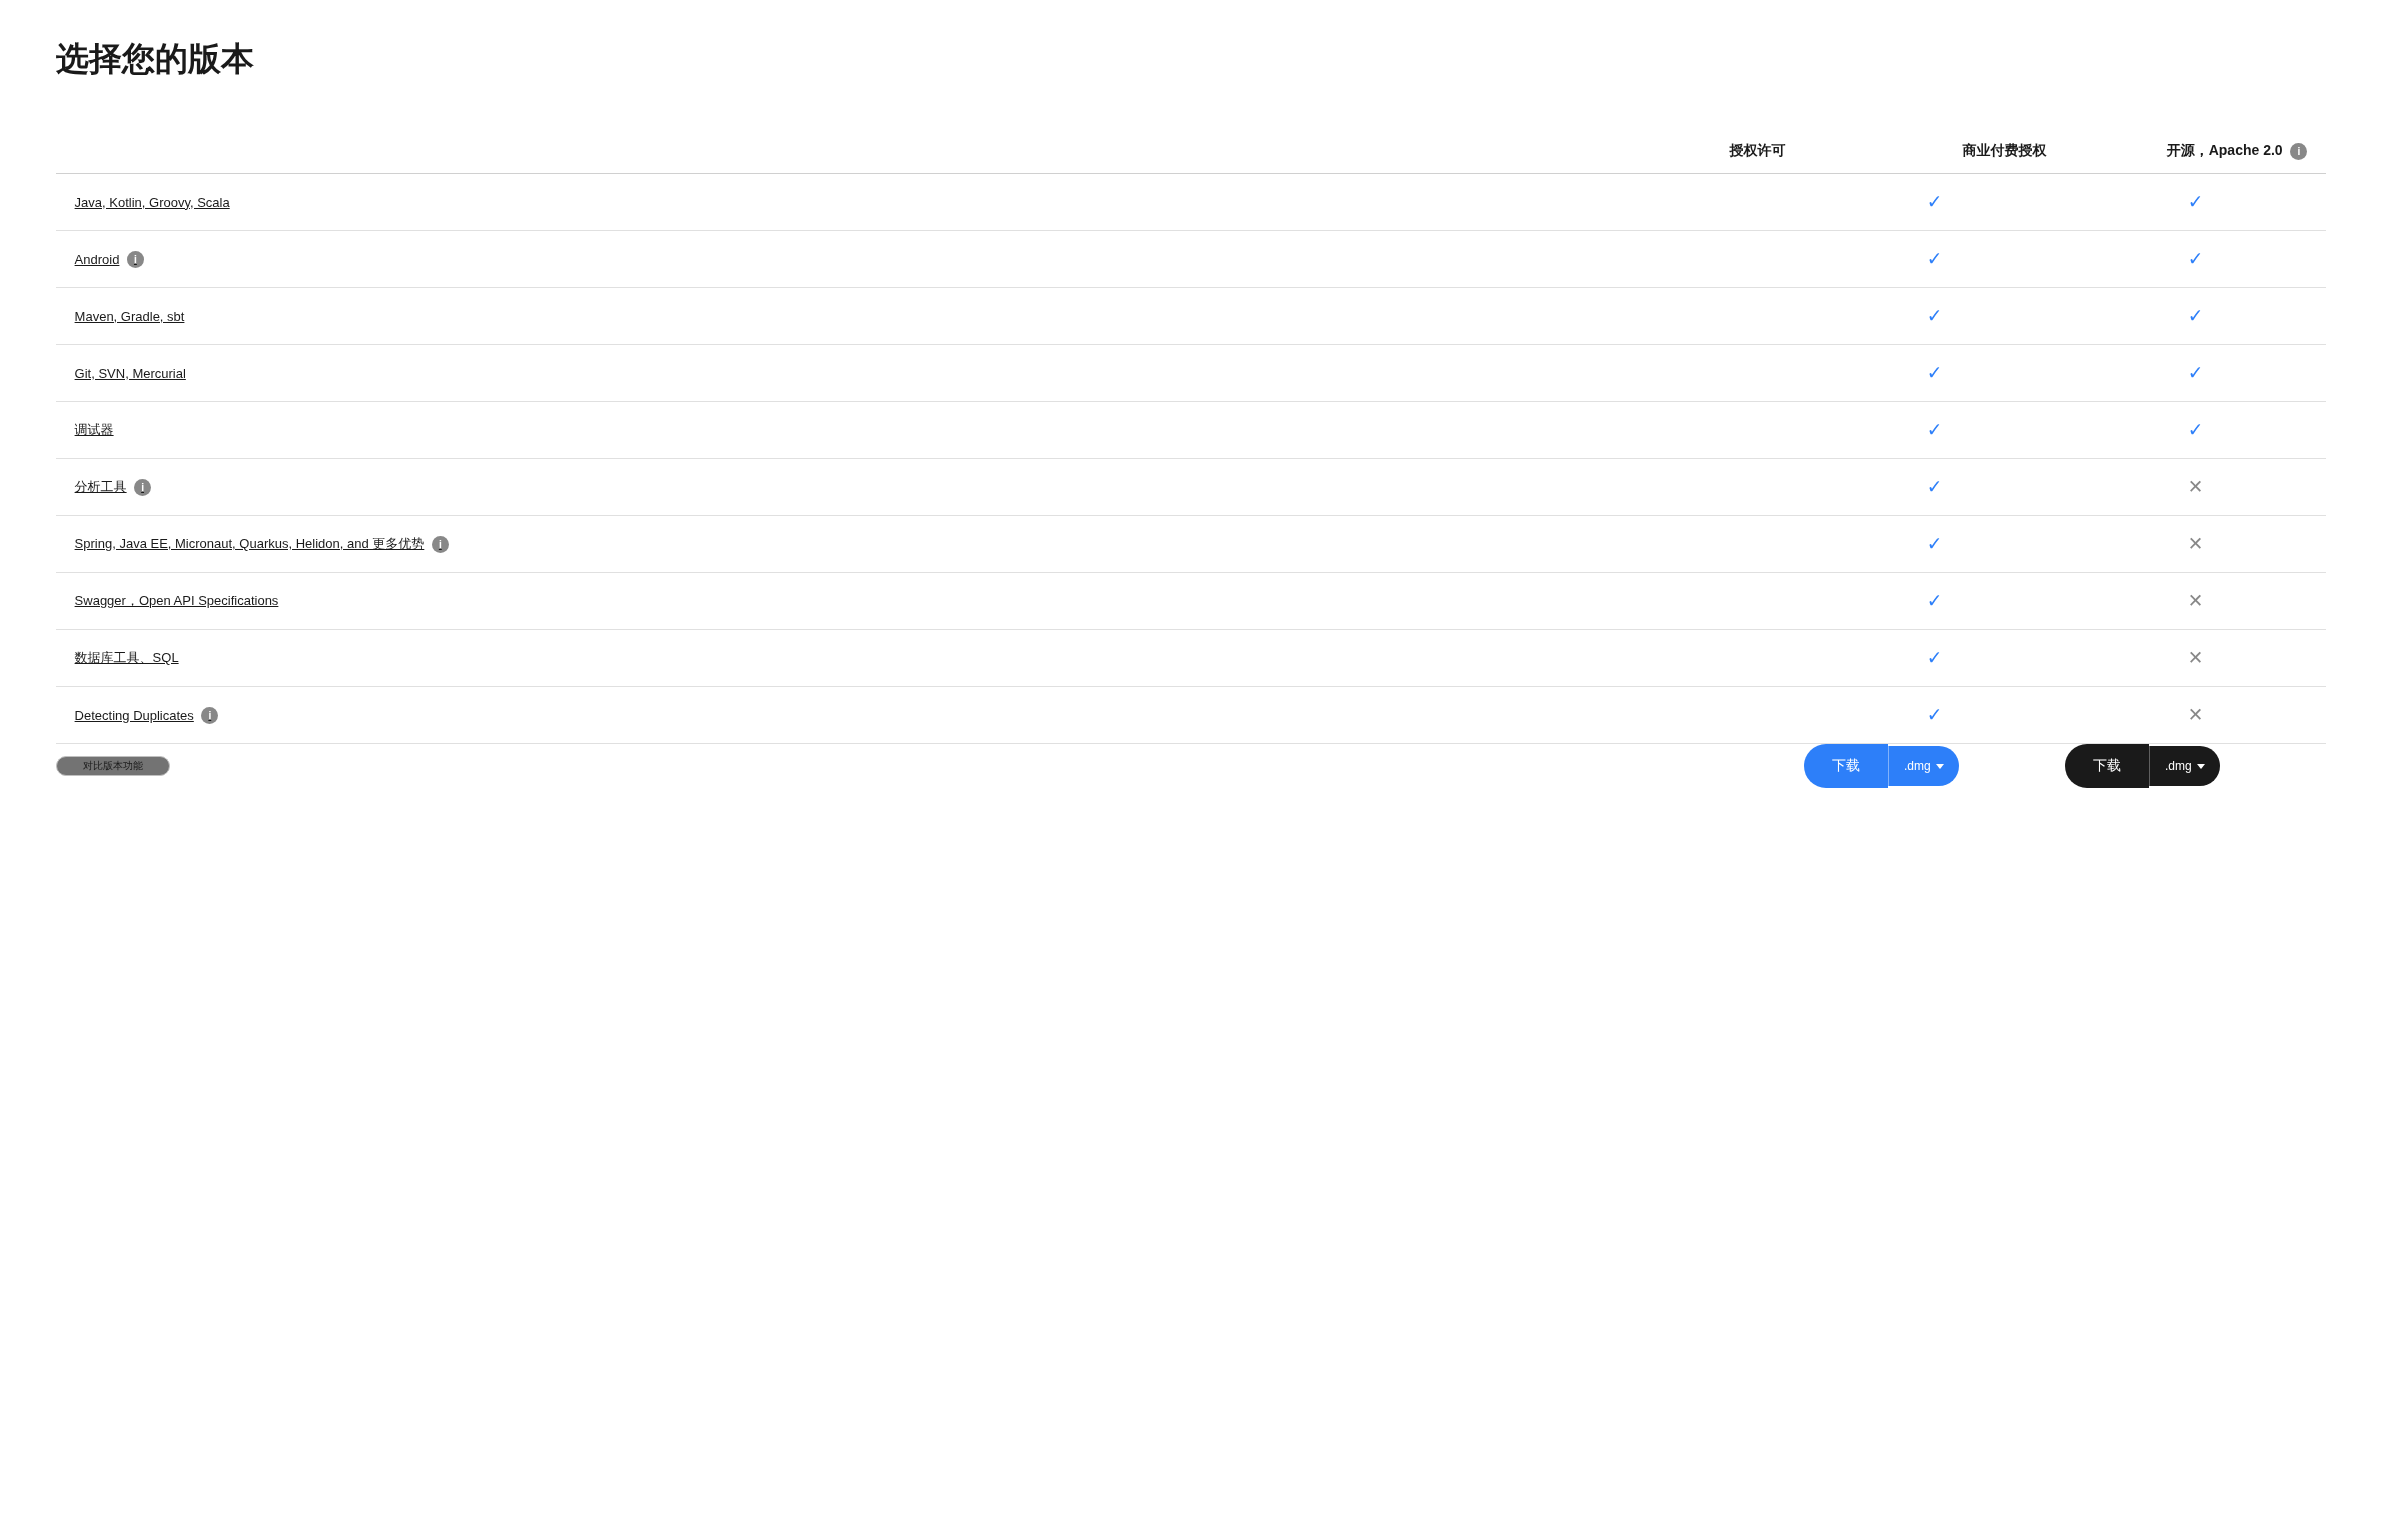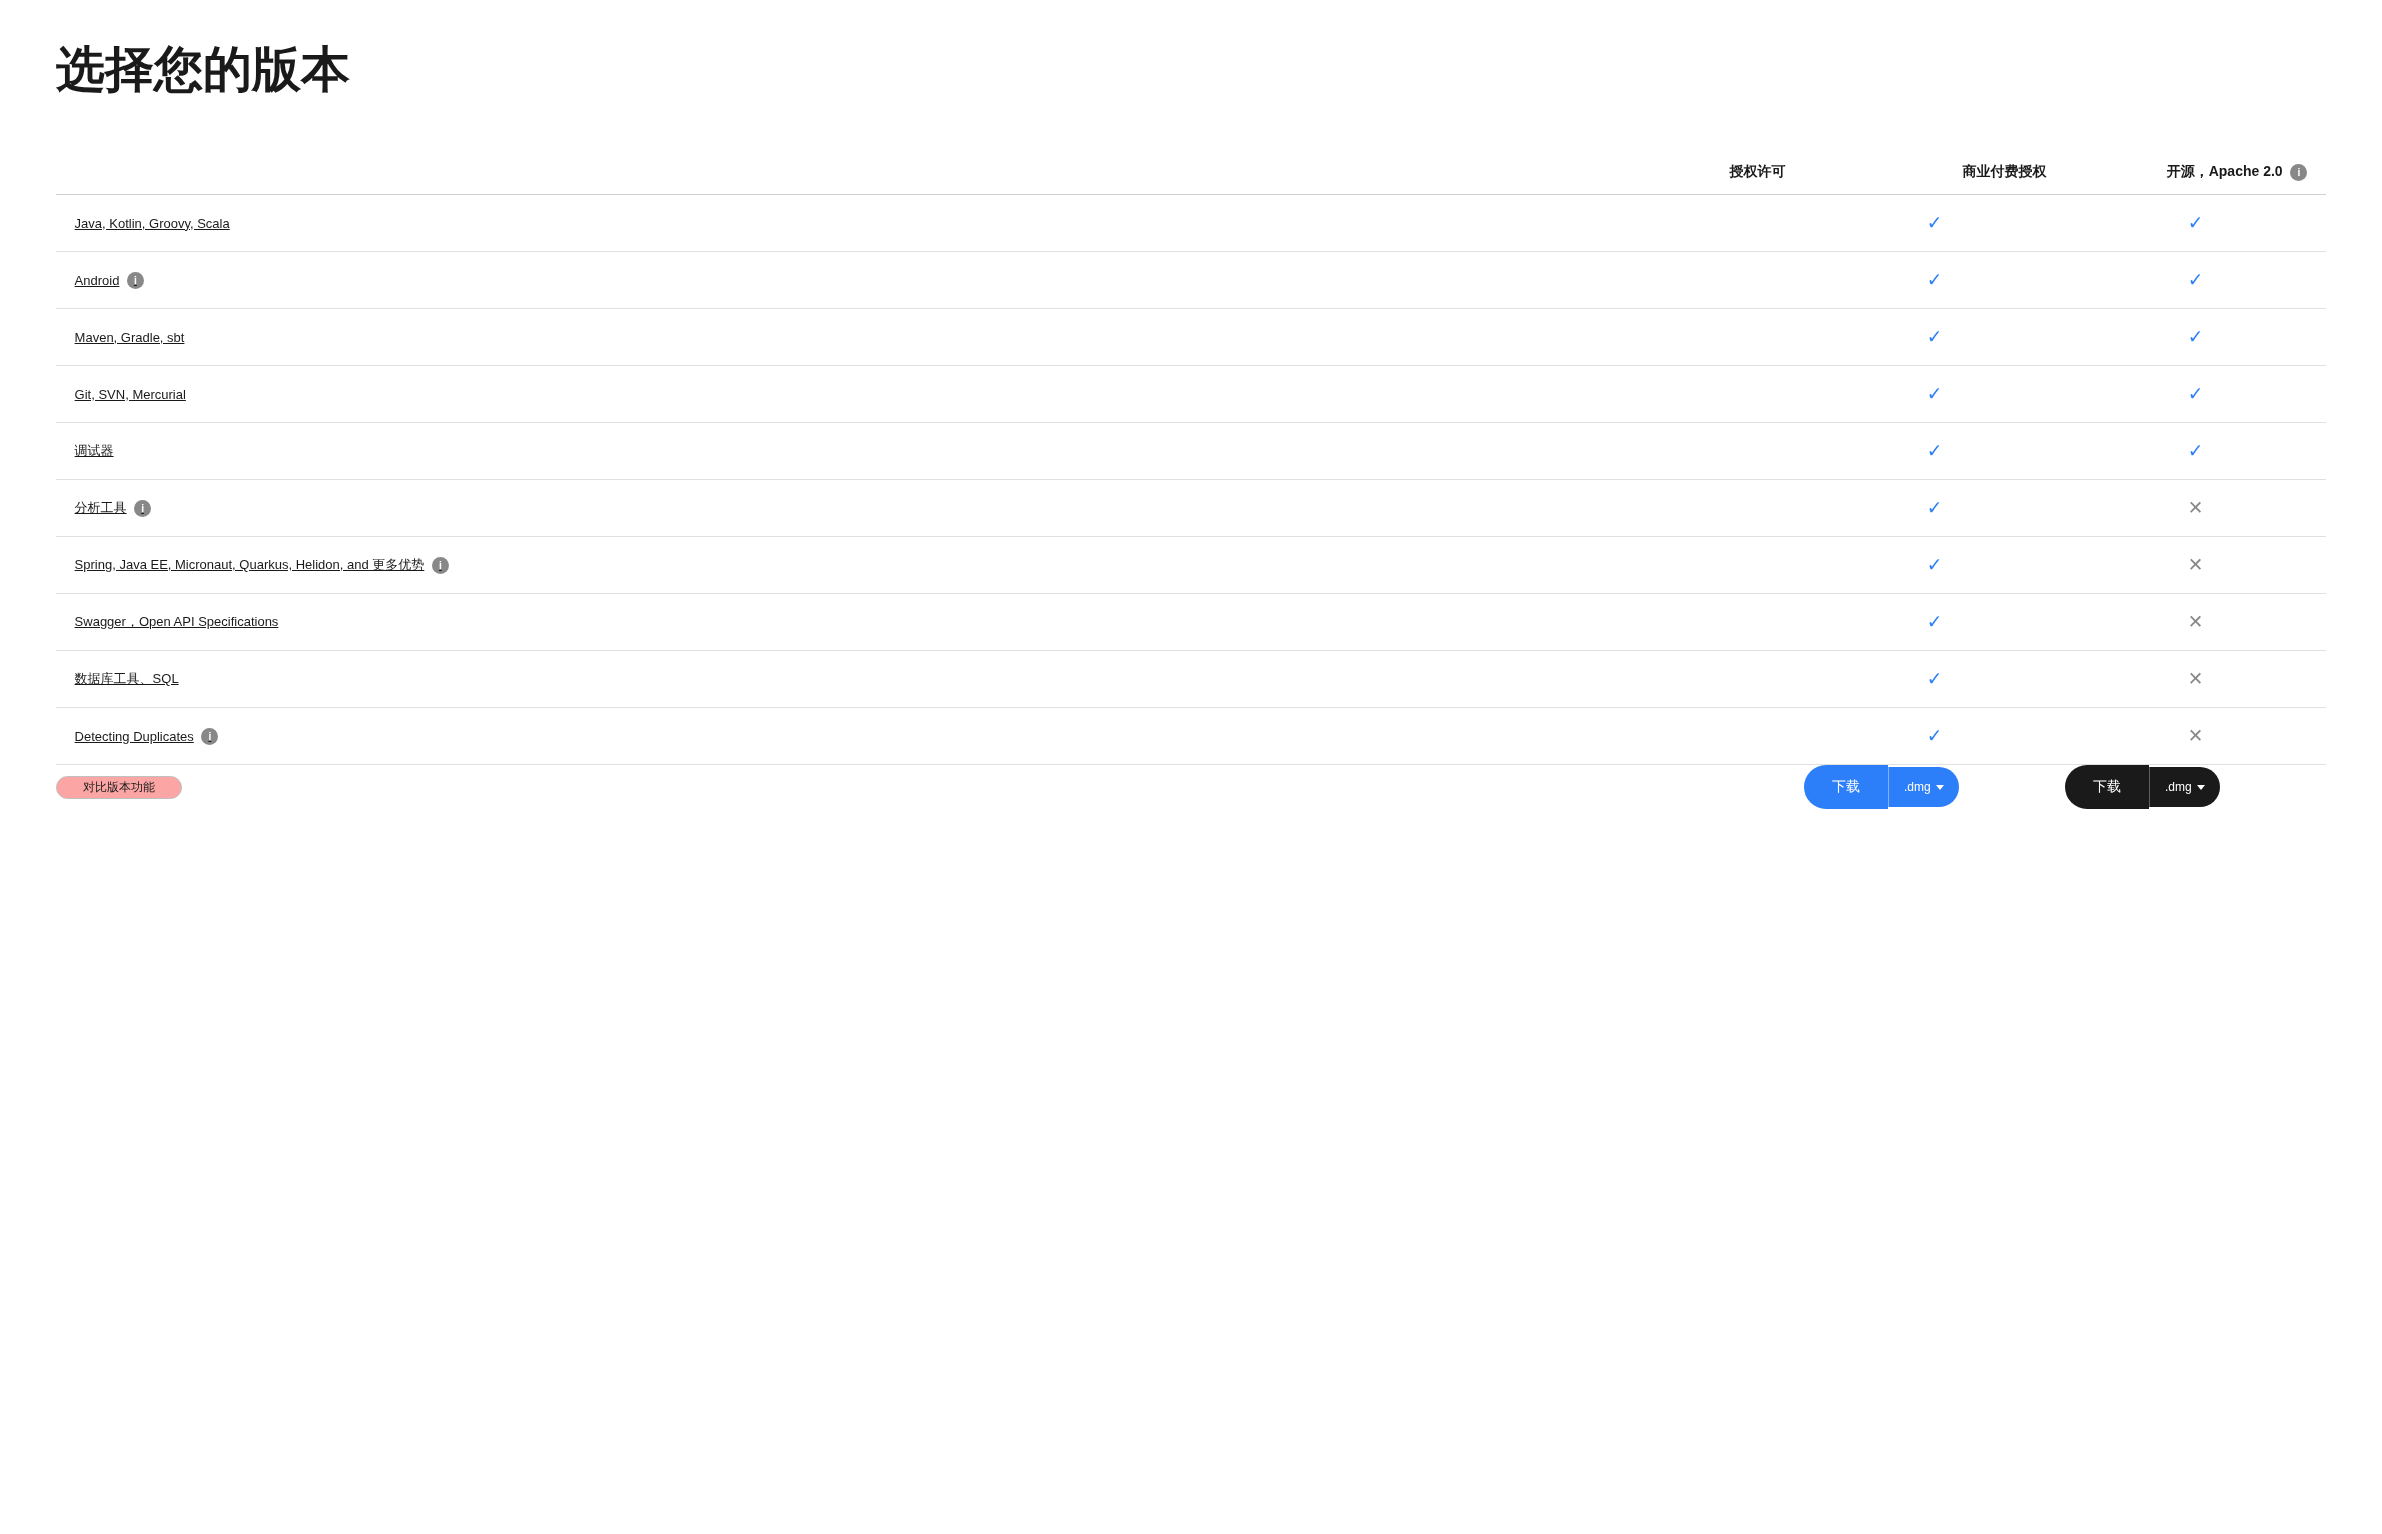--- a/index.html
+++ b/index.html
@@ -4,21 +4,21 @@
   <style>
     * { box-sizing: border-box; margin: 0; padding: 0; }
     body {
       font-family: -apple-system, BlinkMacSystemFont, 'Segoe UI', sans-serif;
       background: #fff;
       color: #1a1a1a;
       font-size: 14px;
       padding: 37px 56px;
     }
     h1 {
-      font-size: 49px;
+      font-size: 33px;
       font-weight: 700;
       margin-bottom: 47px;
       color: #1a1a1a;
     }
     .comparison-table {
       width: 100%;
       border-collapse: collapse;
     }
     .comparison-table thead tr th {
       padding: 13px 18.6px;
@@ -74,25 +74,25 @@
       font-weight: 300;
     }
     .col-header-commercial {
       width: 261px;
     }
     .col-header-opensource {
       width: 261px;
     }
     .compare-btn {
       border: 1.9px solid #c0c0c0;
-      background: #fca5a5;
+      background: #737373;
       color: #1a1a1a;
       padding: 2px 26px;
       border-radius: 28px;
-      font-size: 12px;
+      font-size: 10px;
       cursor: pointer;
       white-space: nowrap;
       font-weight: 500;
     }
     .download-group {
       display: flex;
       align-items: center;
       gap: 0;
     }
     .download-btn-blue {

